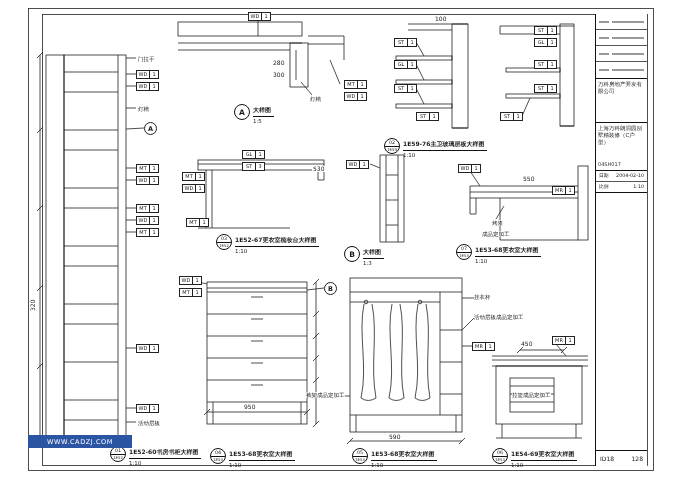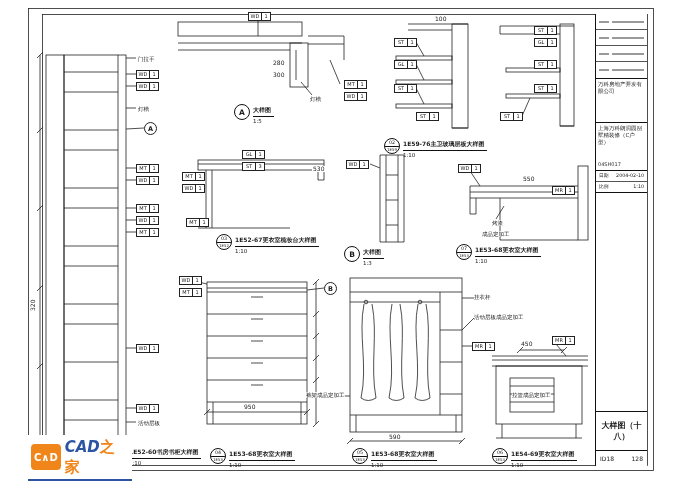--- a/index.html
+++ b/index.html
@@ -542,32 +542,23 @@
       <div class="tb-field">
         <span>日期</span>
         <span>2004-02-10</span>
       </div>
       <div class="tb-field">
         <span>比例</span>
         <span>1:10</span>
       </div>
     </div>
     <div class="tb-stamp"></div>
-    <div class="tb-title">大样图（十八）</div>
     <div class="tb-sheet">
       <span>ID18</span>
       <span>128</span>
     </div>
   </aside>
 
   <div class="watermark">
-    <div class="wm-top">
-      <div class="wm-logo">
-          <span>C∧D</span>
-        </div>
-      <div class="wm-brand">
-        <span class="wm-cad">CAD</span><span class="wm-home">之家</span>
-      </div>
-    </div>
     <div class="wm-url-bar">WWW.CADZJ.COM</div>
   </div>
 
 </div>
 
 </body></html>

